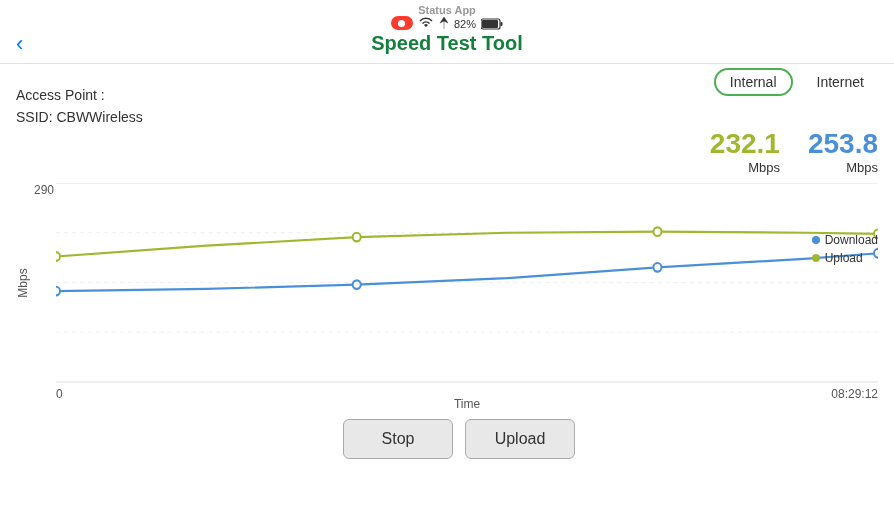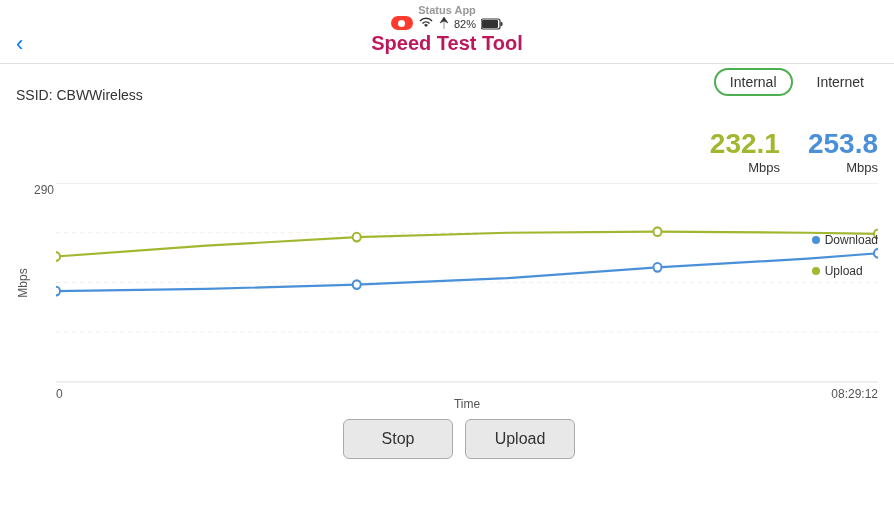--- a/index.html
+++ b/index.html
@@ -46,21 +46,21 @@
     .back-btn {
       position: absolute;
       left: 16px;
       color: #007aff;
       font-size: 20px;
       cursor: pointer;
     }
     .header-title {
       font-size: 20px;
       font-weight: 600;
-      color: #be185d;
+      color: #15803d;
     }
 
     
     .toggle-container {
       position: absolute;
       right: 16px;
       top: 68px;
       display: flex;
       align-items: center;
       gap: 10px;
@@ -146,21 +146,21 @@
       height: 100%;
     }
 
     
     .legend {
       position: absolute;
       right: 0;
       top: 50px;
       display: flex;
       flex-direction: column;
-      gap: 17px;
+      gap: 4px;
     }
     .legend-item {
       display: flex;
       align-items: center;
       gap: 5px;
       font-size: 12px;
       color: #333;
     }
     .legend-dot {
       width: 8px;
@@ -230,20 +230,21 @@
 </div>
 
 <div class="toggle-container">
   <div class="toggle-btn active">Internal</div>
   <div class="toggle-btn inactive">Internet</div>
 </div>
 
 <div class="main">
   <div class="info-row">
     <div class="info-left">
+      <div>Access Point :</div>
       <div>SSID: CBWWireless</div>
     </div>
     <div class="info-right">
       <div class="speed-val-up">
         <div class="speed-number-up">232.1</div>
         <div class="speed-unit">Mbps</div>
       </div>
       <div class="speed-val-down">
         <div class="speed-number-down">253.8</div>
         <div class="speed-unit">Mbps</div>

